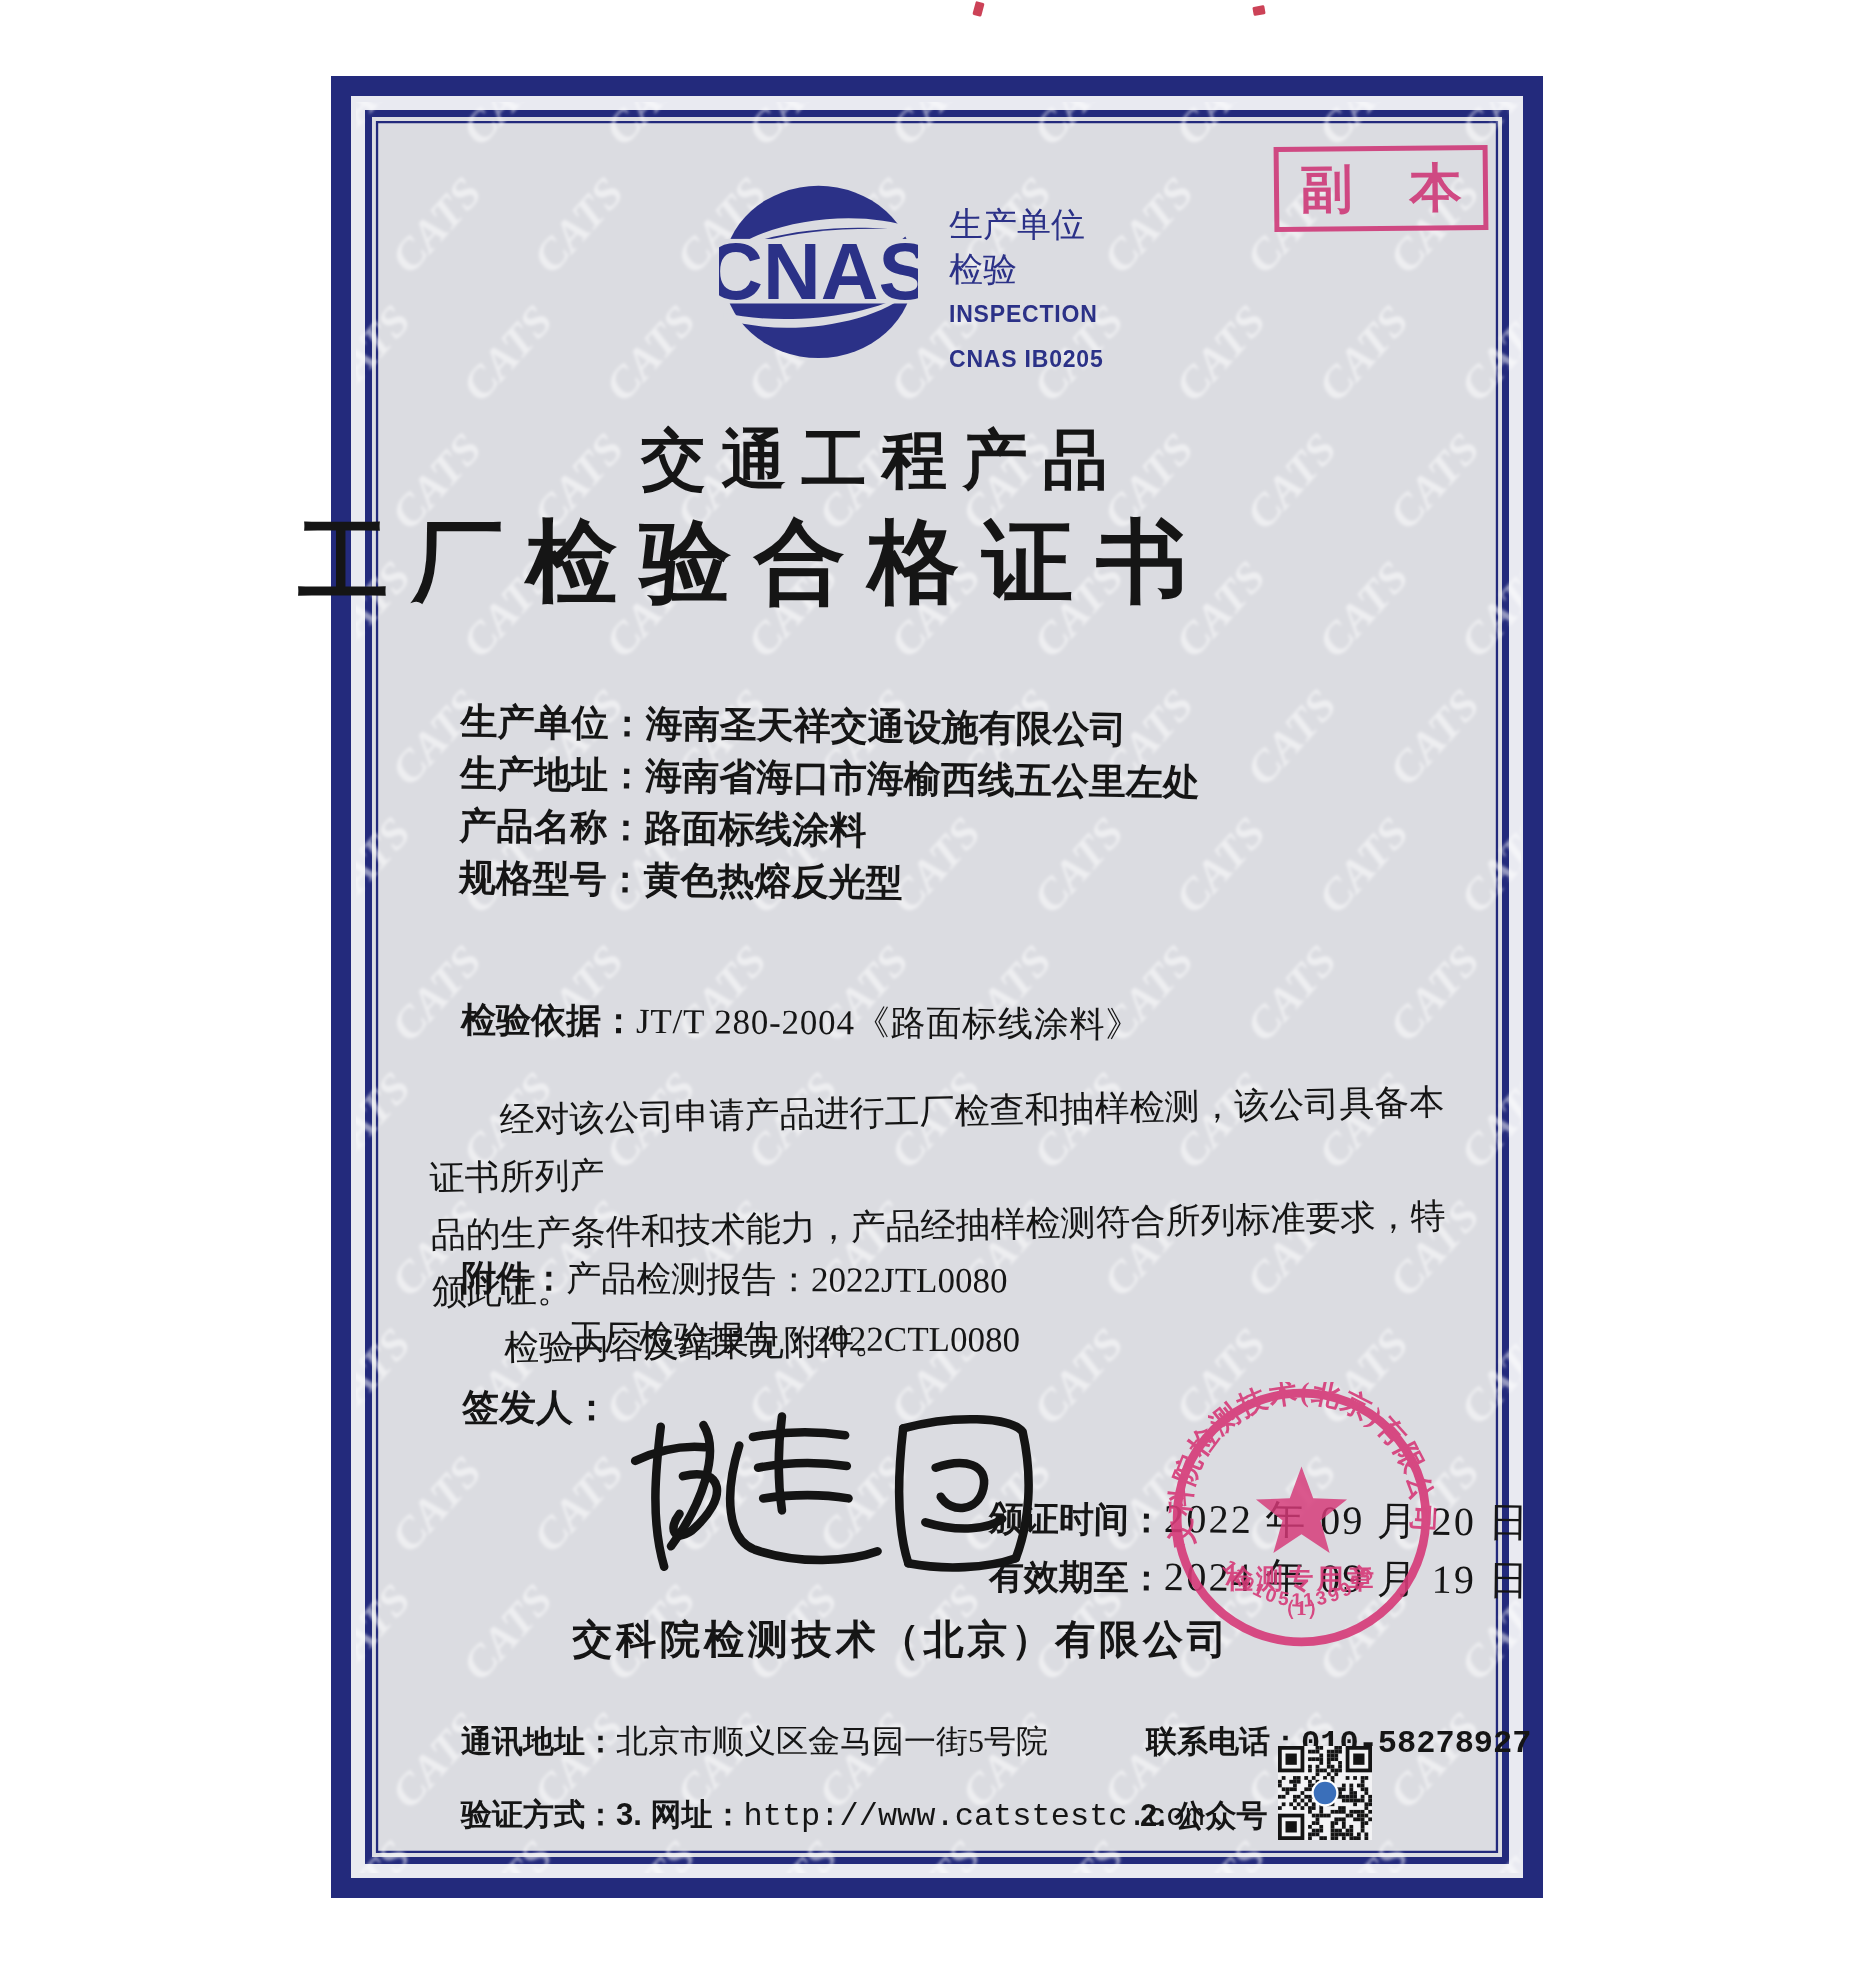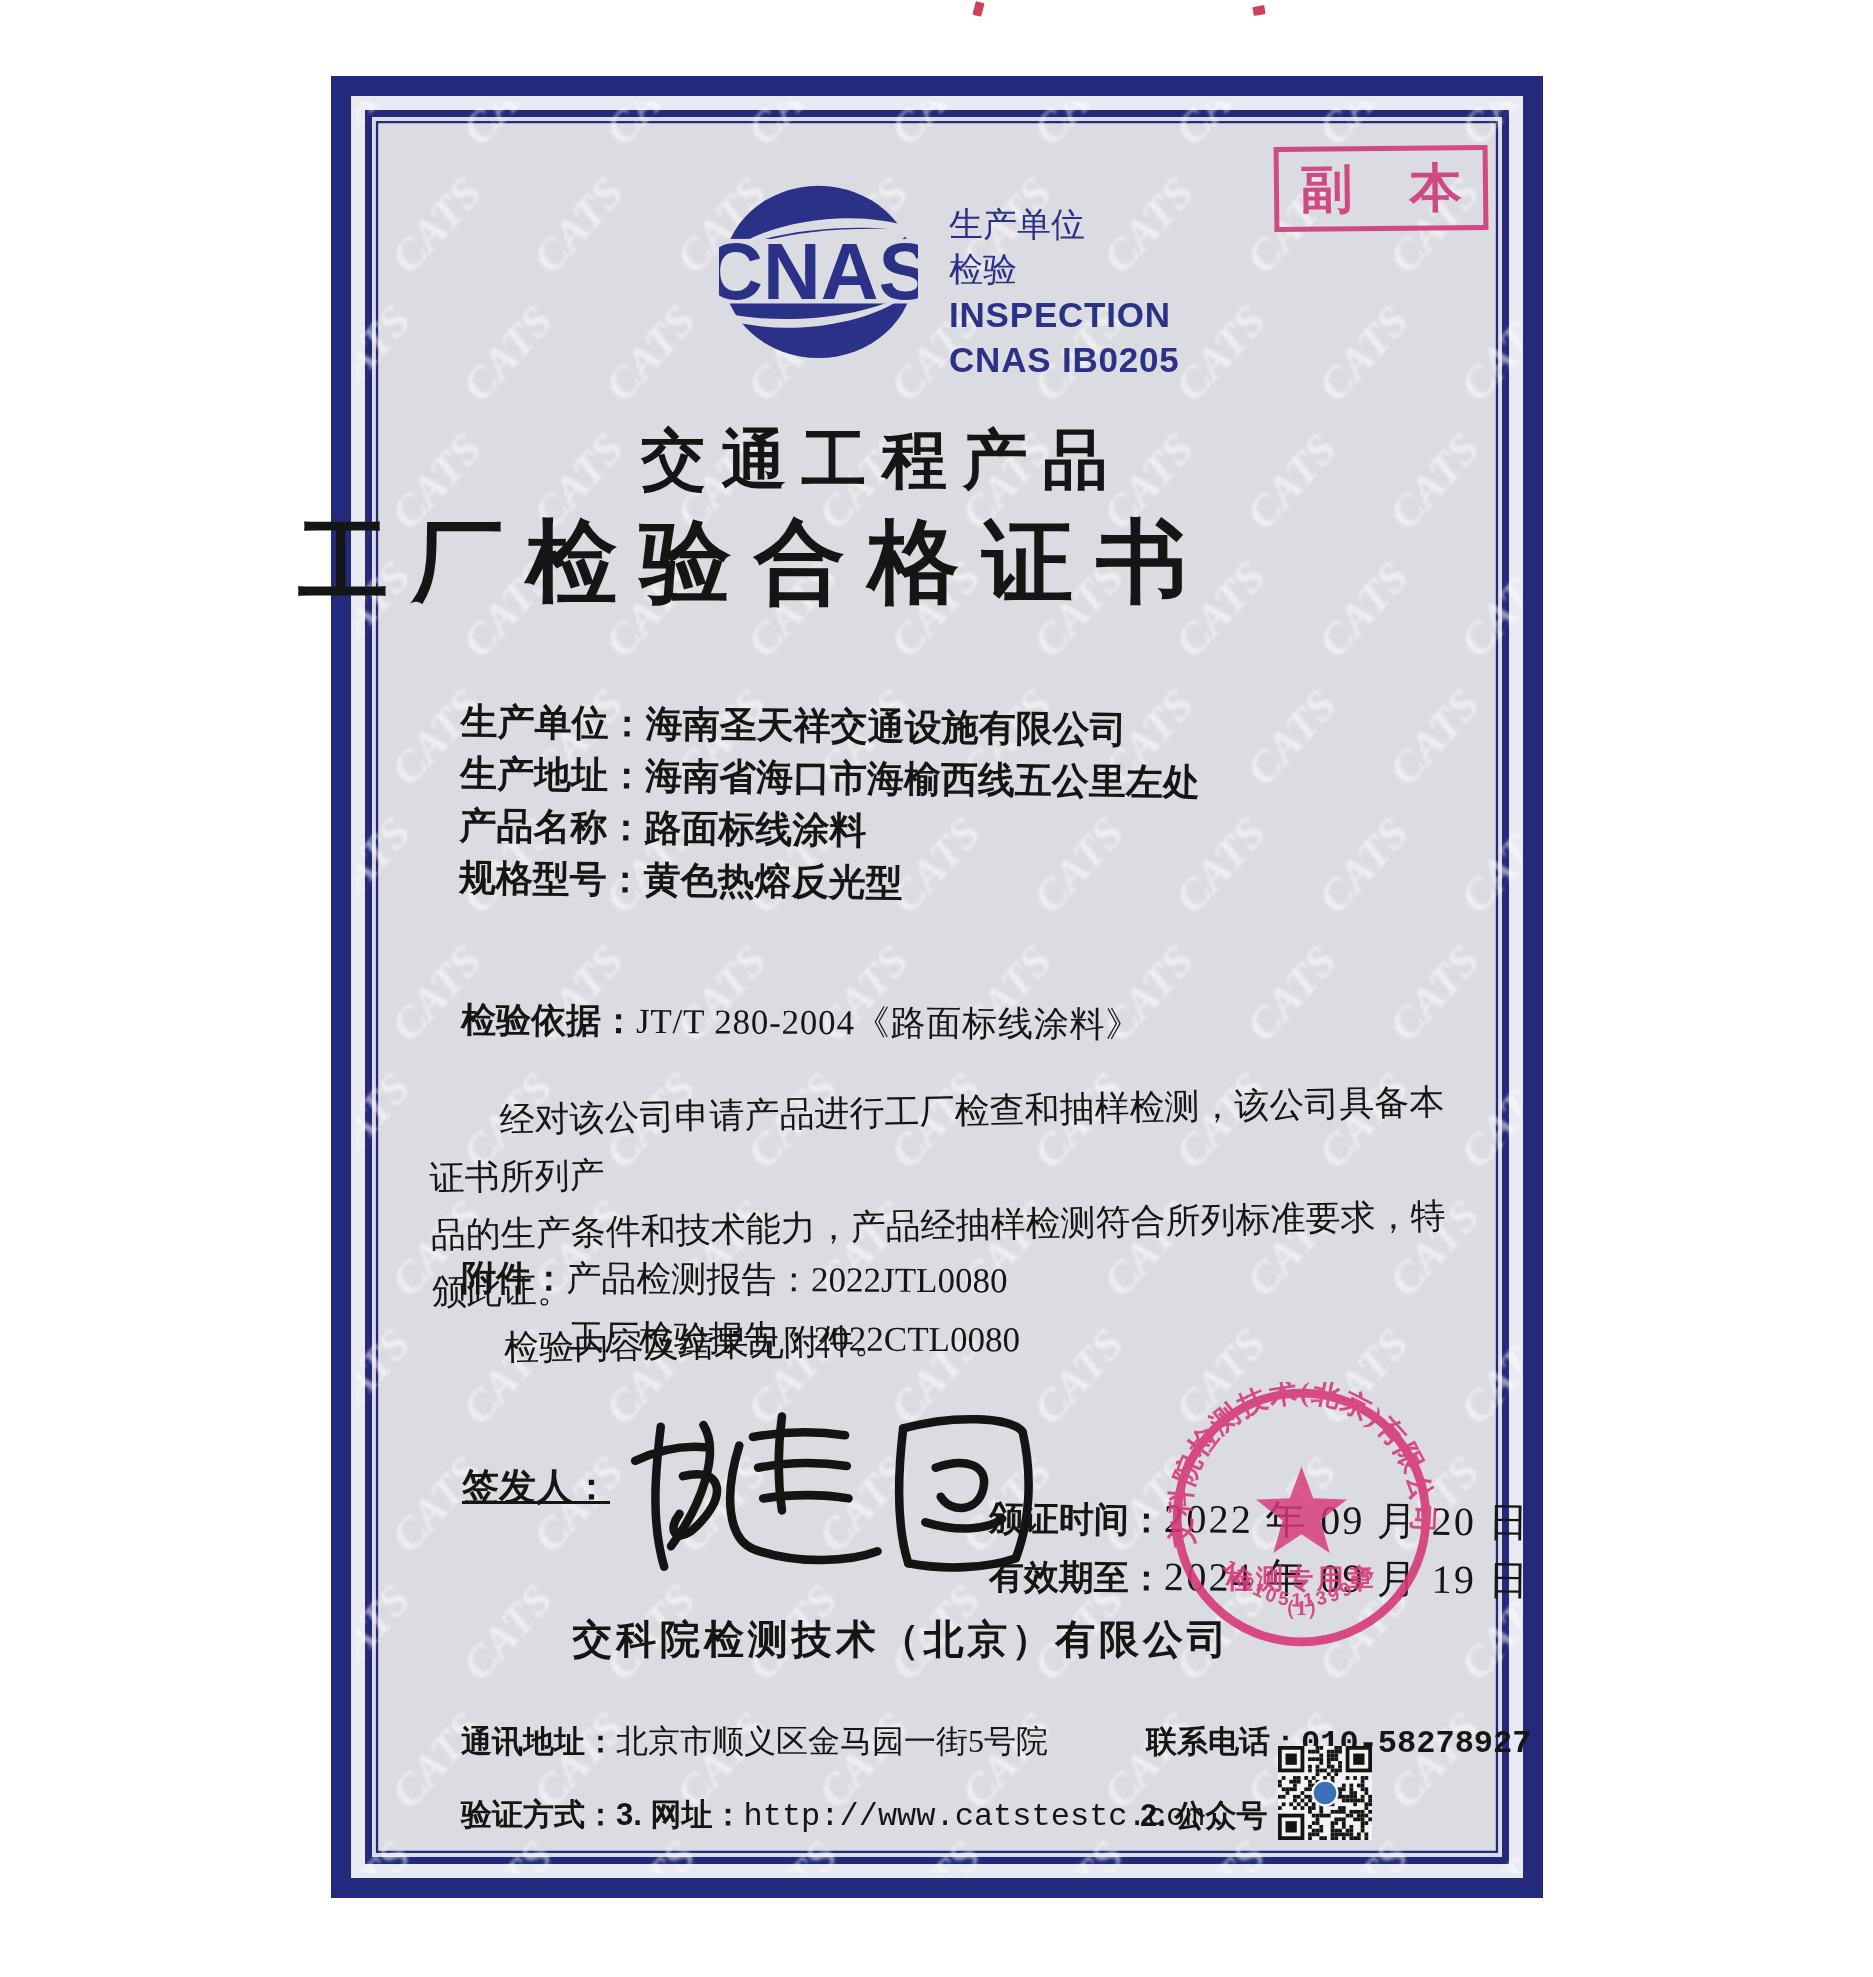--- a/index.html
+++ b/index.html
@@ -26,21 +26,21 @@
   
   #wm{position:absolute;left:356px;top:102px;width:1165px;height:1771px;overflow:hidden;z-index:2;}
   .wm-mark{position:absolute;font:italic 700 45px var(--serif);color:rgba(255,255,255,.52);
            transform:rotate(-48deg);filter:blur(1.5px);white-space:nowrap;user-select:none;}
   
   .layer{position:absolute;left:0;top:0;width:1874px;height:1977px;z-index:4;}
   .abs{position:absolute;white-space:nowrap;}
   
   #cnas-logo{left:719px;top:182px;}
   .cnas-lines{left:949px;top:202px;color:var(--logo-navy);line-height:45px;font-size:34px;}
-  .cnas-lines .en{font-weight:700;font-size:35px;letter-spacing:0.8px;}
+  .cnas-lines .en{font-weight:700;font-size:23px;letter-spacing:0.8px;}
   
   #copy-stamp{left:1274px;top:146px;width:214px;height:85px;border:5.4px solid var(--pink);
               color:var(--pink);display:flex;align-items:center;justify-content:center;
               font:700 52px var(--serif);letter-spacing:57px;text-indent:57px;
               transform:rotate(-.6deg);z-index:6;opacity:.92;}
   .scan-mark{position:absolute;background:#cc4257;z-index:6;border-radius:1.5px;}
   
   .title1{left:0;width:1764px;top:416px;text-align:center;font:700 65px var(--serif);letter-spacing:15.4px;}
   .title2{left:0;width:1508px;top:501px;text-align:center;font:700 91px var(--serif);letter-spacing:23px;}
   .certno{left:0;width:1874px;top:638px;text-align:center;font:34px var(--serif);letter-spacing:1.5px;}
@@ -54,21 +54,21 @@
   
   #para{left:428px;top:1093px;width:1036px;font:35px var(--serif);line-height:57px;
         transform:rotate(-1.1deg);transform-origin:left top;white-space:normal;}
   #para .ind{text-indent:71px;}
   
   #attach{left:461px;top:1256px;line-height:56px;transform:rotate(.3deg);}
   #attach .lab{font:700 35px var(--sans);}
   #attach .val{font:35px var(--serif);}
   #attach .row2{margin-left:108px;}
   
-  #signer-label{left:462px;top:1462px;font:700 37px var(--sans);text-decoration:underline;}
+  #signer-label{left:462px;top:1383px;font:700 37px var(--sans);}
   #signature{left:601px;top:1387px;z-index:5;}
   .sr{position:absolute;width:0.8px;height:0.8px;overflow:hidden;opacity:0;}
   .date-row{font:700 35px var(--sans);}
   .date-val{font:40px var(--serif);letter-spacing:2.3px;font-weight:400;}
   #issue-row{left:989px;top:1492px;transform:rotate(.6deg);}
   #valid-row{left:989px;top:1550px;transform:rotate(.6deg);}
   #company{left:0;width:1803px;top:1612px;text-align:center;font:700 40px var(--sans);letter-spacing:3.9px;}
   
   #seal{left:1166px;top:1382px;z-index:3;opacity:.9;}
   

